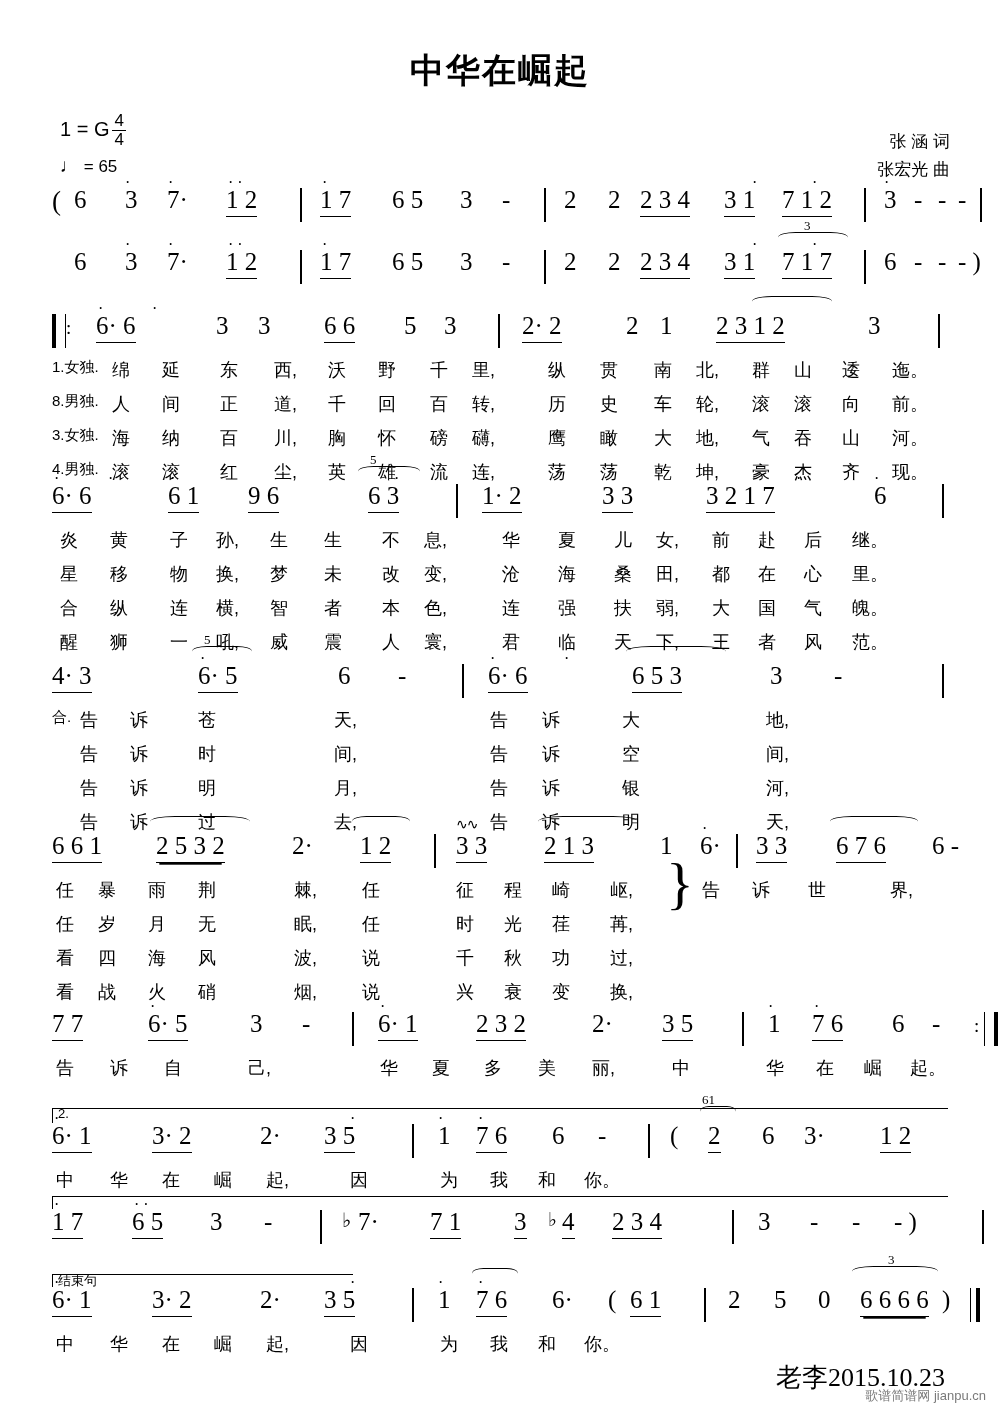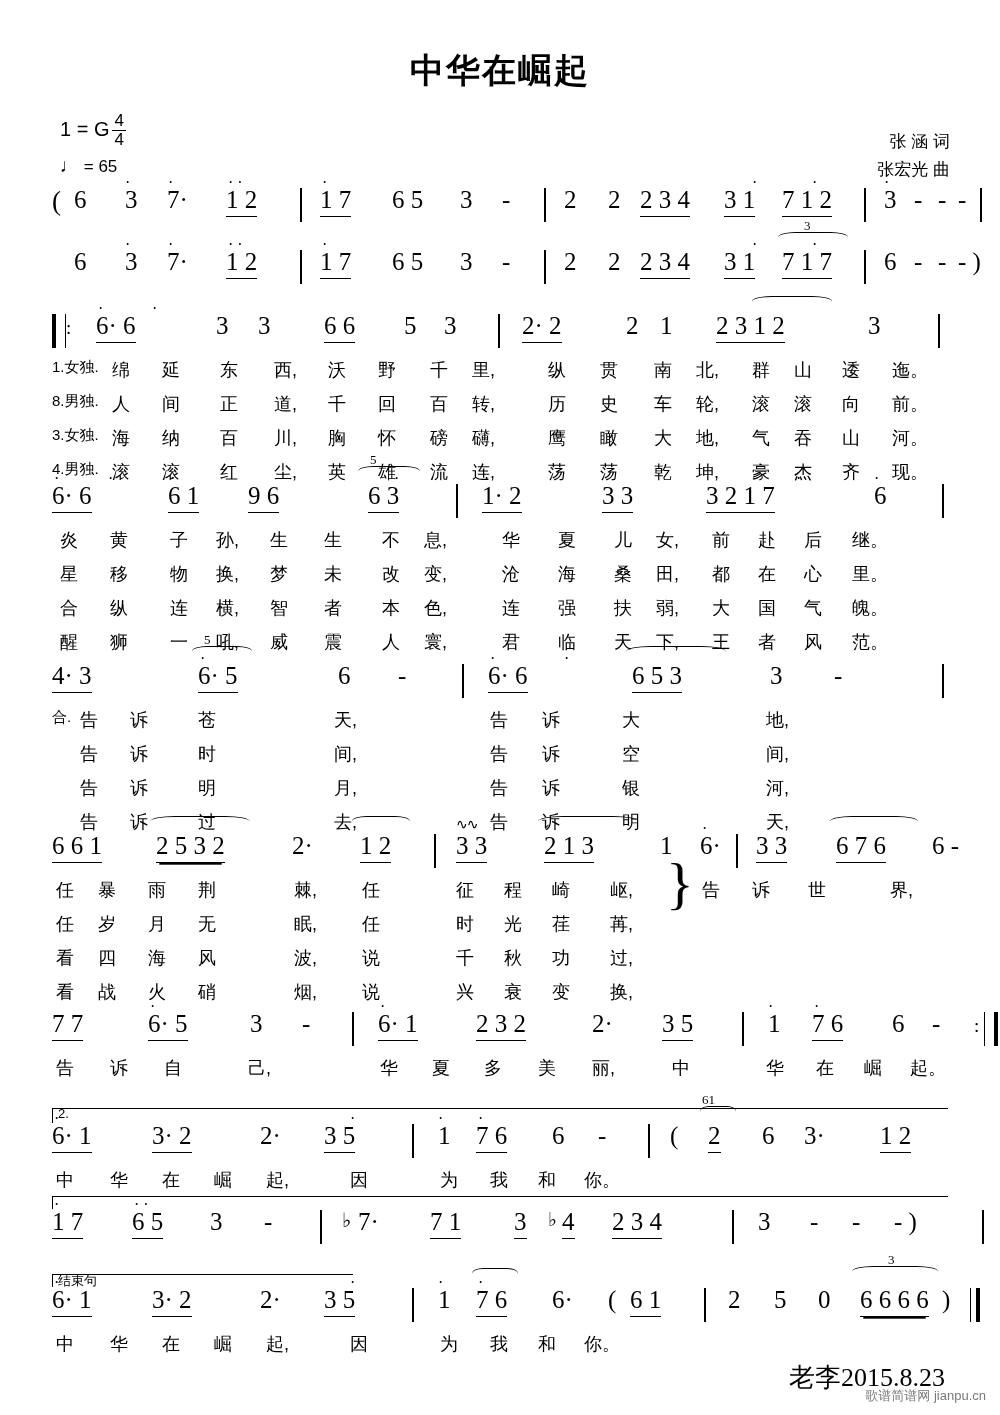--- a/index.html
+++ b/index.html
@@ -611,16 +611,16 @@
       <span class="w" style="left:162px;">崛</span>
       <span class="w" style="left:214px;">起,</span>
       <span class="w" style="left:298px;">因</span>
       <span class="w" style="left:388px;">为</span>
       <span class="w" style="left:438px;">我</span>
       <span class="w" style="left:486px;">和</span>
       <span class="w" style="left:532px;">你。</span>
     </div>
   </div>
 
-  <div class="sign">老李2015.8.23</div>
+  <div class="sign">老李2015.10.23</div>
   <div class="watermark">歌谱简谱网 jianpu.cn</div>
 
 </div>
 
 </body></html>

